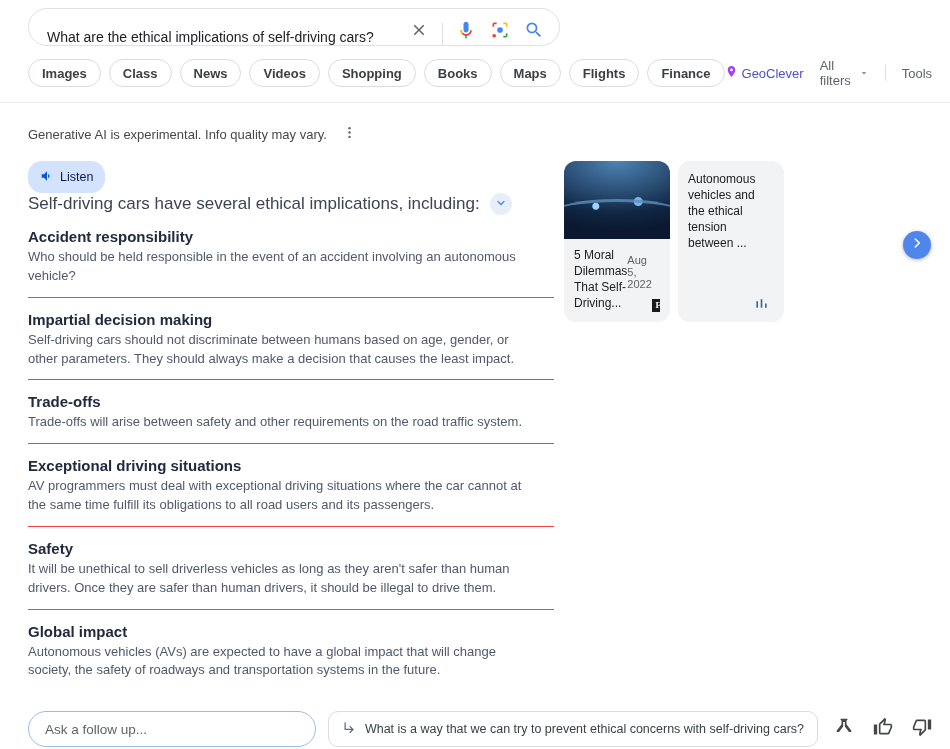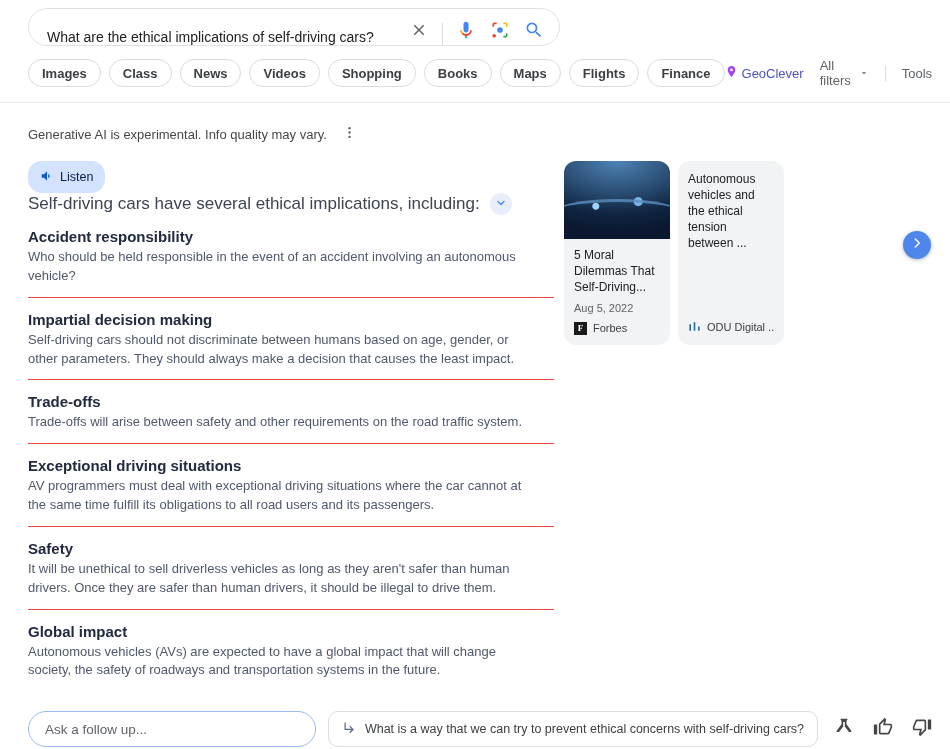--- a/index.html
+++ b/index.html
@@ -57,21 +57,21 @@
     background:repeating-linear-gradient(90deg,#15130f 0 1.5px,transparent 1.5px 9px),
                linear-gradient(#9a937f,#6f6a5a); }
   .img-ruler::after { content:""; position:absolute; left:30px; top:20px; width:34px; height:14px;
     border-radius:5px 7px 2px 2px; background:#9b5a55; box-shadow:inset 0 -3px 0 #5d3734; }
   .img-dash { background:
     radial-gradient(circle at 30% 58%, #9fd3ff 0 3px, rgba(0,0,0,0) 4px),
     radial-gradient(circle at 70% 52%, #77b7e8 0 4px, rgba(0,0,0,0) 5px),
     radial-gradient(120% 90% at 50% 0%, #4d84b5 0%, #2a4d73 45%, #102642 75%, #0b1830 100%); }
   .img-dash::before { content:""; position:absolute; left:-12px; right:-12px; top:38px; height:26px;
     border-radius:50%; border-top:3px solid #5d8fc0; opacity:.8; }
-  .card-body { padding:9px 10px 10px; display:flex; flex-direction:column; flex:1; }
+  .card-body { padding:9px 10px 10px; display:flex; flex-direction:row; flex:1; }
   .card-title { font-size:12px; line-height:1.33; color:#202124; }
   .card-date { font-size:11px; color:#5f6368; margin-top:6px; }
   .card-source { display:flex; align-items:center; gap:6px; margin-top:auto; padding-top:8px;
     font-size:11px; color:#3c4043; white-space:nowrap; overflow:hidden; }
   .text-card .card-body { padding-top:11px; }
   .fav-stanford { color:#8c1515; font-family:"Liberation Serif", serif; font-weight:700; font-size:13px; line-height:1; }
   .fav-forbes { width:13px; height:13px; background:#1a1a1a; color:#fff; font-size:9px; font-weight:700;
     font-family:"Liberation Serif", serif; display:flex; align-items:center; justify-content:center; flex:0 0 auto; }
   .next-btn { position:absolute; left:339px; top:70px; width:28px; height:28px; border-radius:50%;
     background:#4e86ec; box-shadow:0 1px 4px rgba(60,64,67,.35); display:flex; align-items:center;

